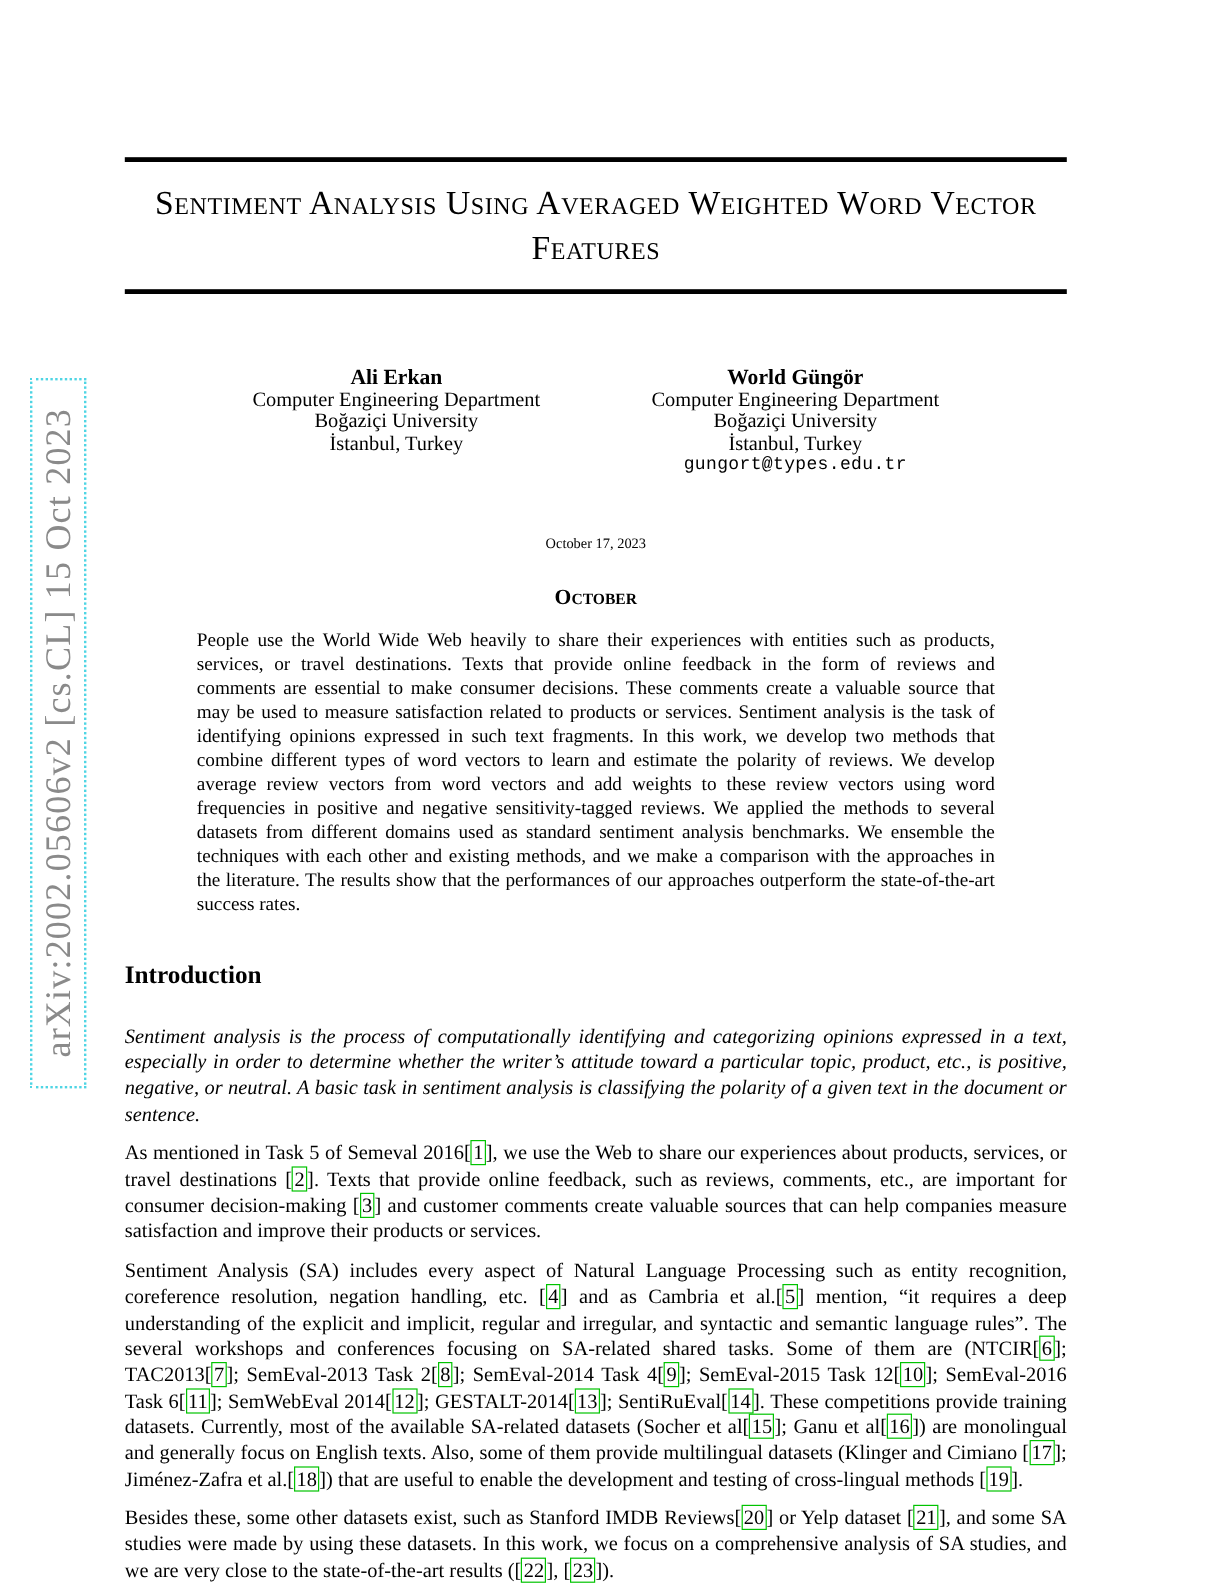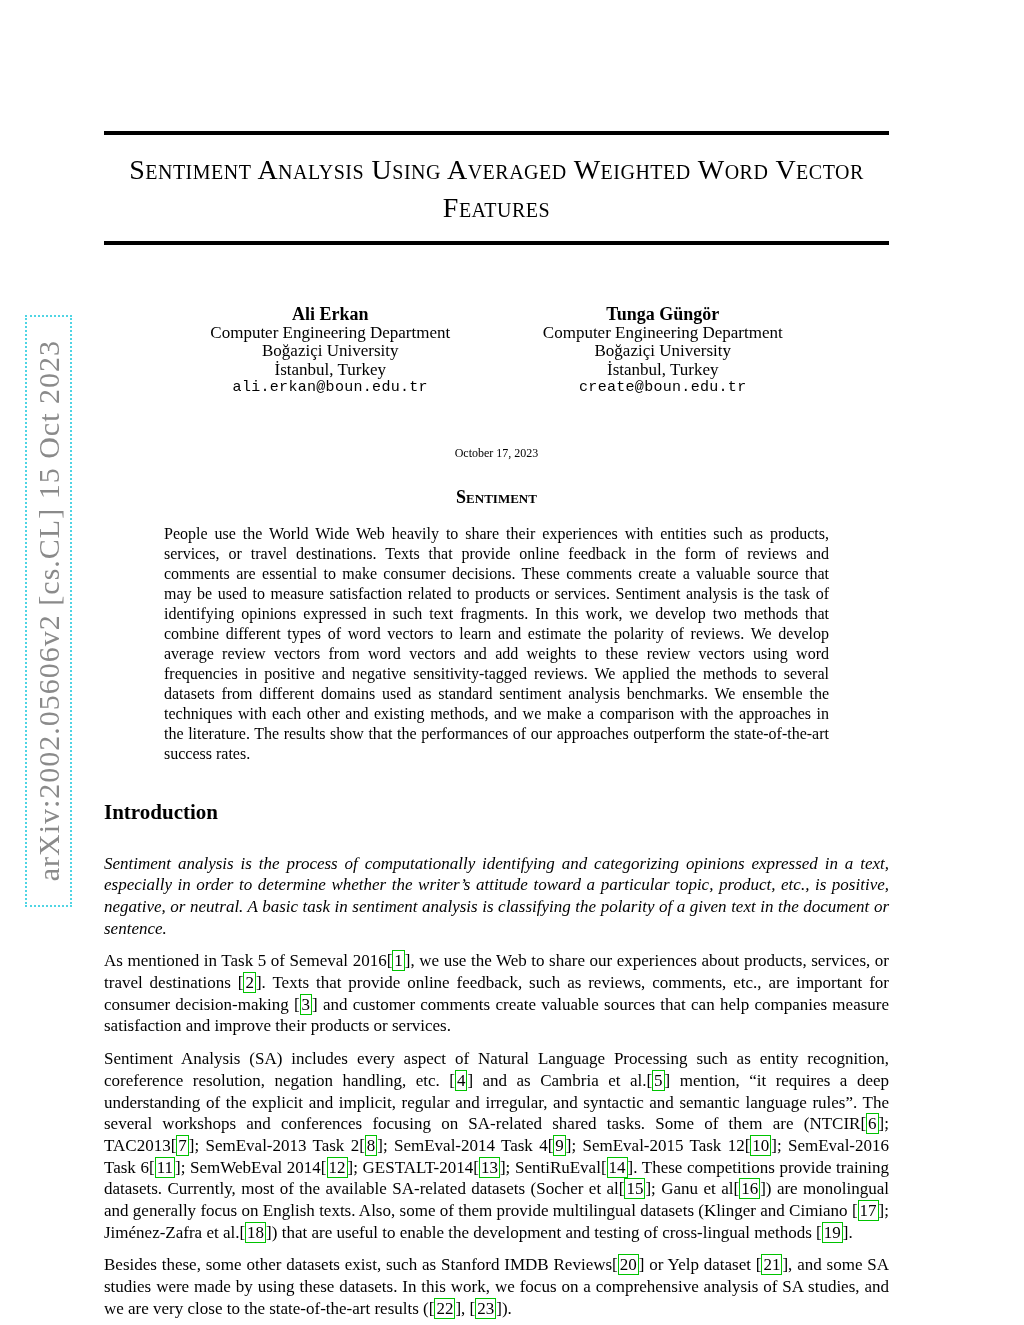--- a/index.html
+++ b/index.html
@@ -128,34 +128,33 @@
     <div class="paper-title">Sentiment Analysis Using Averaged Weighted Word Vector Features</div>
 
     <div class="rule-bottom"></div>
 
     <div class="authors-row">
       <div class="author-col">
         <div class="author-name">Ali Erkan</div>
         <div class="author-dept">Computer Engineering Department</div>
         <div class="author-univ">Boğaziçi University</div>
         <div class="author-city">İstanbul, Turkey</div>
-        <div class="author-email">ali.erkan@boun.edu.tr</div>
       </div>
       <div class="author-col">
-        <div class="author-name">Tunga Güngör</div>
+        <div class="author-name">World Güngör</div>
         <div class="author-dept">Computer Engineering Department</div>
         <div class="author-univ">Boğaziçi University</div>
         <div class="author-city">İstanbul, Turkey</div>
-        <div class="author-email">create@boun.edu.tr</div>
+        <div class="author-email">gungort@types.edu.tr</div>
       </div>
     </div>
 
     <div class="date-line">October 17, 2023</div>
 
-    <div class="abstract-heading">Sentiment</div>
+    <div class="abstract-heading">October</div>
 
     <div class="abstract-body">People use the World Wide Web heavily to share their experiences with entities such as products, services, or travel destinations. Texts that provide online feedback in the form of reviews and comments are essential to make consumer decisions. These comments create a valuable source that may be used to measure satisfaction related to products or services. Sentiment analysis is the task of identifying opinions expressed in such text fragments. In this work, we develop two methods that combine different types of word vectors to learn and estimate the polarity of reviews. We develop average review vectors from word vectors and add weights to these review vectors using word frequencies in positive and negative sensitivity-tagged reviews. We applied the methods to several datasets from different domains used as standard sentiment analysis benchmarks. We ensemble the techniques with each other and existing methods, and we make a comparison with the approaches in the literature. The results show that the performances of our approaches outperform the state-of-the-art success rates.</div>
 
     <div class="section-heading">Introduction</div>
 
     <div class="body-paragraphs">
         <p>Sentiment analysis is the process of computationally identifying and categorizing opinions expressed in a text, especially in order to determine whether the writer’s attitude toward a particular topic, product, etc., is positive, negative, or neutral. A basic task in sentiment analysis is classifying the polarity of a given text in the document or sentence.</p>
         <p>As mentioned in Task 5 of Semeval 2016[<span class="cite">1</span>], we use the Web to share our experiences about products, services, or travel destinations [<span class="cite">2</span>]. Texts that provide online feedback, such as reviews, comments, etc., are important for consumer decision-making [<span class="cite">3</span>] and customer comments create valuable sources that can help companies measure satisfaction and improve their products or services.</p>
         <p>Sentiment Analysis (SA) includes every aspect of Natural Language Processing such as entity recognition, coreference resolution, negation handling, etc.  [<span class="cite">4</span>] and as Cambria et al.[<span class="cite">5</span>] mention, “it requires a deep understanding of the explicit and implicit, regular and irregular, and syntactic and semantic language rules”.  The several workshops and conferences focusing on SA-related shared tasks.  Some of them are (NTCIR[<span class="cite">6</span>]; TAC2013[<span class="cite">7</span>]; SemEval-2013 Task 2[<span class="cite">8</span>]; SemEval-2014 Task 4[<span class="cite">9</span>]; SemEval-2015 Task 12[<span class="cite">10</span>]; SemEval-2016 Task 6[<span class="cite">11</span>]; SemWebEval 2014[<span class="cite">12</span>]; GESTALT-2014[<span class="cite">13</span>]; SentiRuEval[<span class="cite">14</span>].  These competitions provide training datasets.  Currently, most of the available SA-related datasets (Socher et al[<span class="cite">15</span>]; Ganu et al[<span class="cite">16</span>]) are monolingual and generally focus on English texts.  Also, some of them provide multilingual datasets (Klinger and Cimiano [<span class="cite">17</span>]; Jiménez-Zafra et al.[<span class="cite">18</span>]) that are useful to enable the development and testing of cross-lingual methods [<span class="cite">19</span>].</p>
         <p>Besides these, some other datasets exist, such as Stanford IMDB Reviews[<span class="cite">20</span>] or Yelp dataset [<span class="cite">21</span>], and some SA studies were made by using these datasets. In this work, we focus on a comprehensive analysis of SA studies, and we are very close to the state-of-the-art results ([<span class="cite">22</span>], [<span class="cite">23</span>]).</p>

